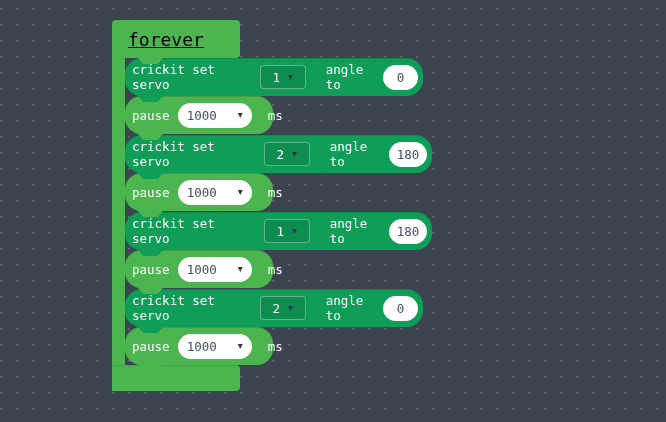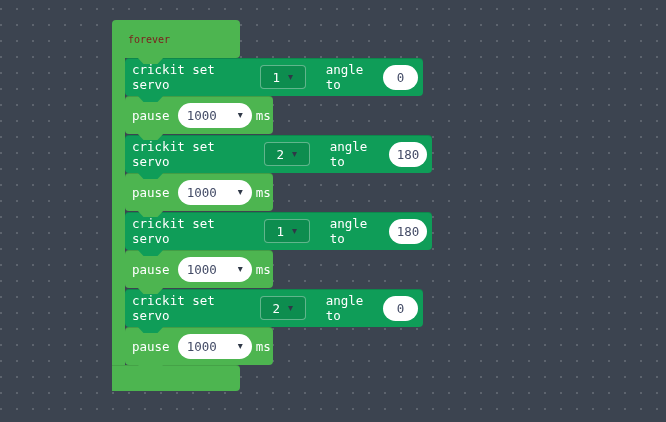--- a/index.html
+++ b/index.html
@@ -12,21 +12,21 @@
     background-size:16px 16px;
     background-position:9px 1px;
     font-family:"DejaVu Sans Mono","Liberation Mono",monospace;
   }
   .blk{
     position:absolute;
     height:38px;
     left:125px;
     display:flex;
     align-items:center;
-    border-radius:4px;
+    border-radius:16px;
     color:#ffffff;
     font-size:12.5px;
     padding-left:7px;
     box-sizing:border-box;
     box-shadow:inset 0 1px 0 rgba(0,0,0,0.13);
   }
   .crickit{background:#0f9d58;}
   .pause{background:#4db550;}
   
   .blk::after, .hat::after{
@@ -42,21 +42,21 @@
   }
   .blk::after{left:12px;}
   .hat::after{left:25px;}
   .hat{
     position:absolute;
     left:112px;top:20px;width:128px;height:38px;
     background:#4db550;
     border-radius:4px 4px 4px 0;
     display:flex;align-items:center;
     padding-left:16px;box-sizing:border-box;
-    color:#7f1d1d;font-size:10px;
+    color:#000000;font-size:18px;text-decoration:underline;
   }
   .spine{
     position:absolute;
     left:112px;top:24px;width:13px;height:367px;
     background:#4db550;
   }
   .footer{
     position:absolute;
     left:112px;top:365px;width:128px;height:26px;
     background:#4db550;
@@ -76,21 +76,21 @@
   .pill{
     display:inline-flex;align-items:center;justify-content:center;
     height:25px;border-radius:13px;
     background:#ffffff;color:#434b66;
     box-sizing:border-box;
     cursor:pointer;
   }
   .pill.num{min-width:35px;padding:0 8px;margin-left:auto;margin-right:5px;}
   .pill.ddpill{padding:0 9px;gap:21px;margin-left:8px;}
   .lbl-angle{margin-left:20px;}
-  .lbl-ms{margin-left:4px;}
+  .lbl-ms{margin-left:16px;}
   .arr{
     font-family:"DejaVu Sans",sans-serif;
     font-size:10px;line-height:1;
     color:#2f3847;
   }
 </style>
 </head>
 <body>
 
 <div id="stage">

